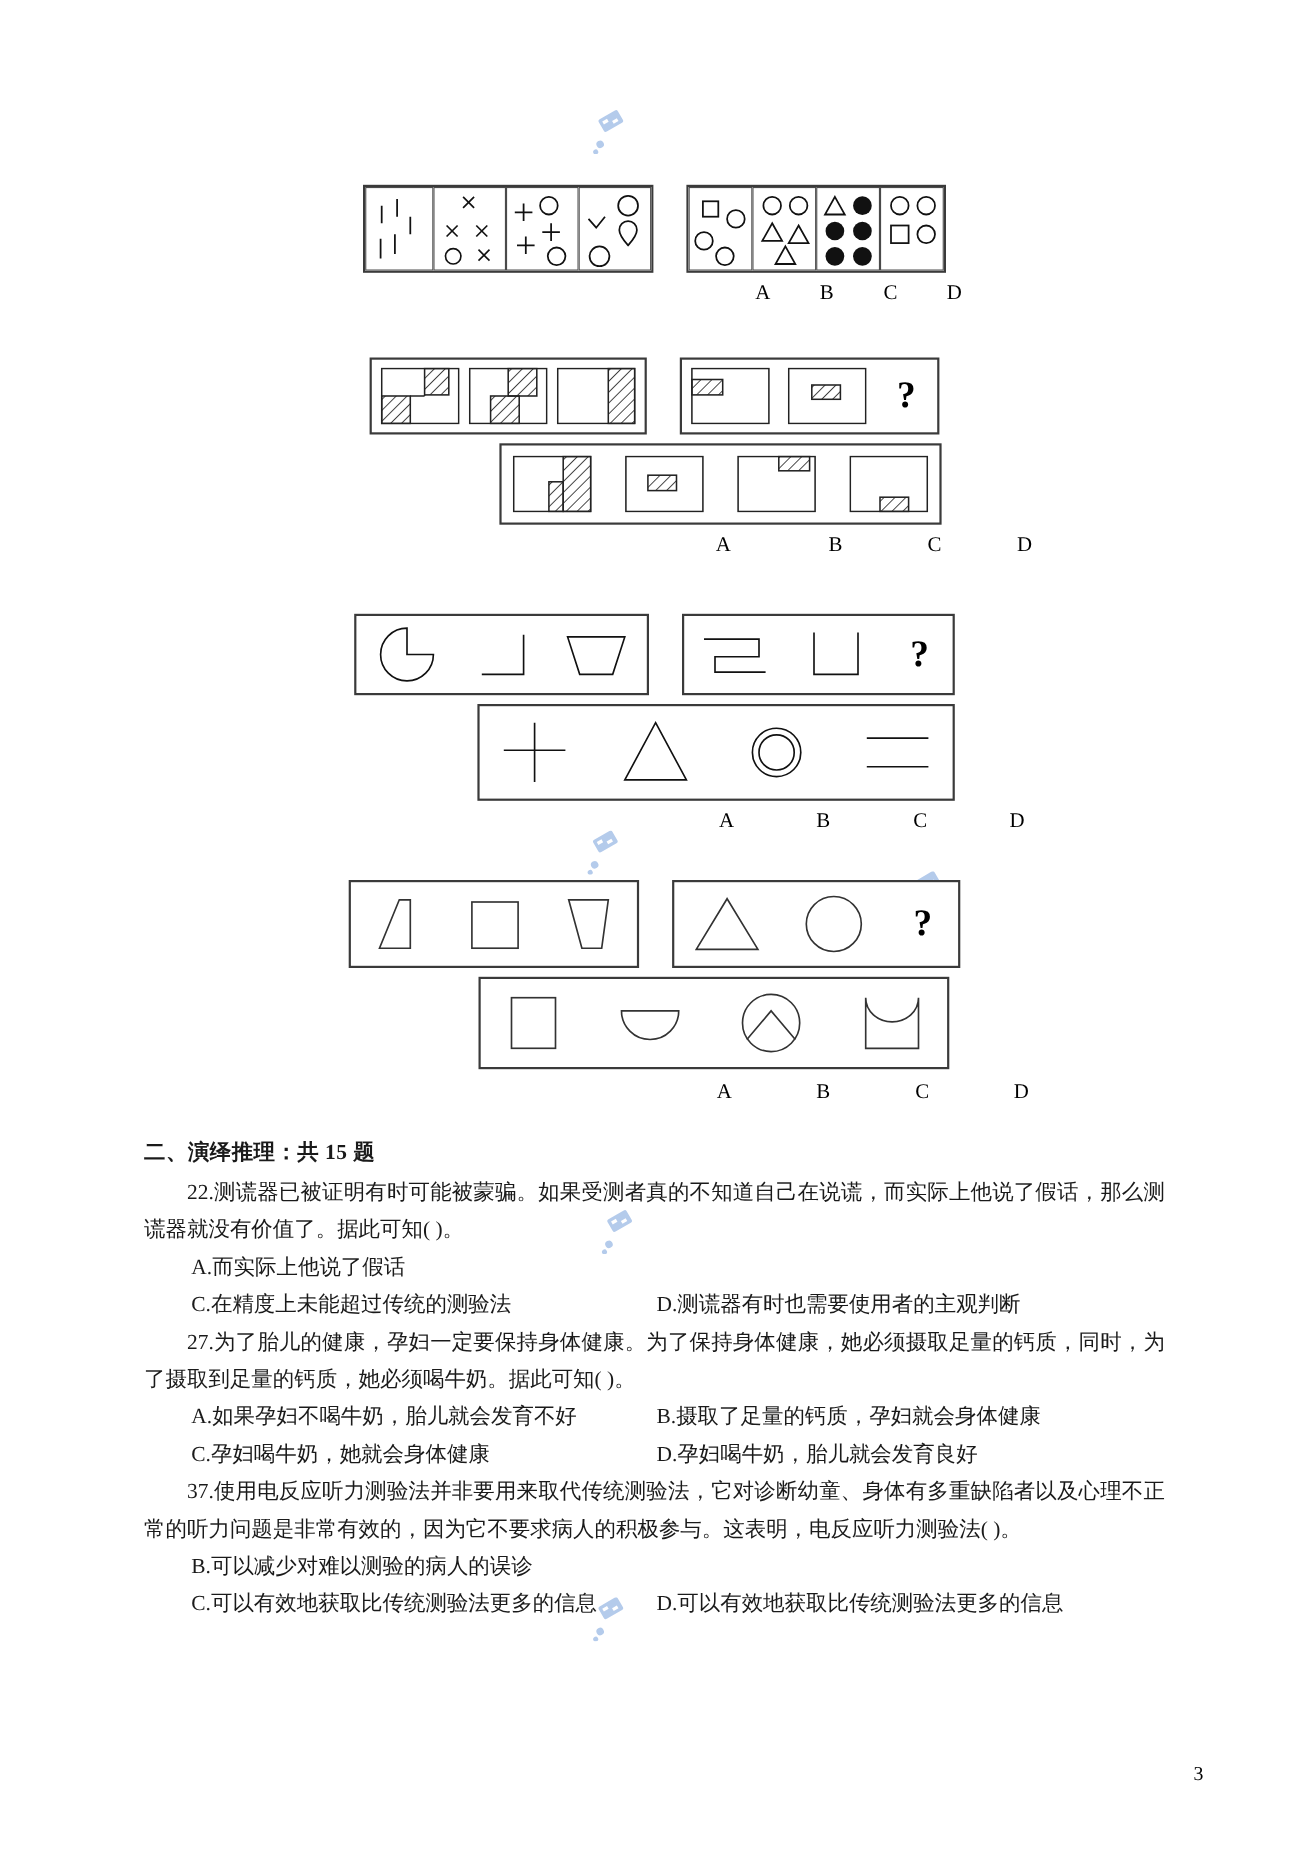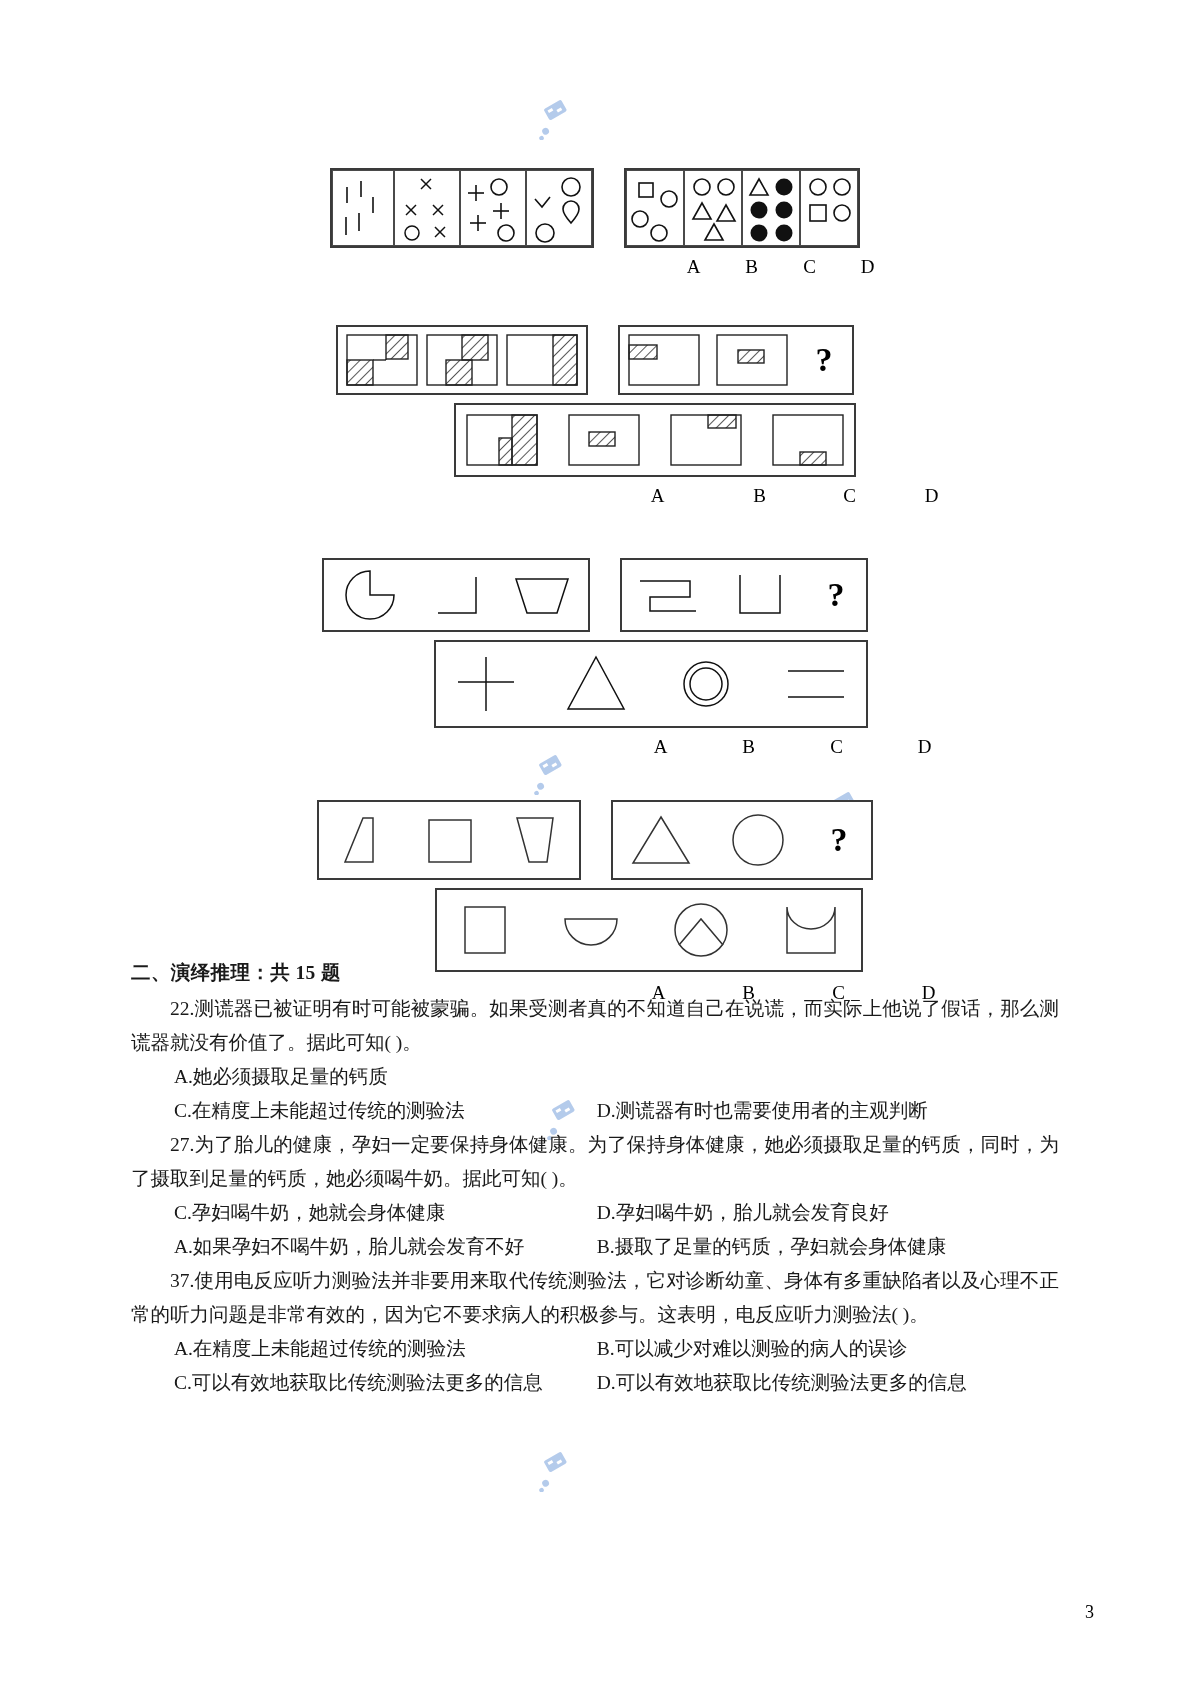--- a/index.html
+++ b/index.html
@@ -555,51 +555,50 @@
     </div>
 
     <div class="labels" style="margin-top:10px;padding-left:398px;">
       <span style="width:90px">A</span>
       <span style="width:90px">B</span>
       <span style="width:90px">C</span>
       <span style="width:90px">D</span>
     </div>
   </div>
 
-  <div class="body-text" style="top:956px;">
+  <div class="body-text" style="top:1032px;">
 
     <div class="sec-head">二、演绎推理：共 15 题</div>
 
     <div>
       <p class="para">22.测谎器已被证明有时可能被蒙骗。如果受测者真的不知道自己在说谎，而实际上他说了假话，那么测谎器就没有价值了。据此可知( )。</p>
       <div class="opts">
-        <span class="o left">A.她必须摄取足量的钙质</span>
+        <span class="o left">A.而实际上他说了假话</span>
       </div>
       <div class="opts">
         <span class="o left">C.在精度上未能超过传统的测验法</span>
         <span class="o right">D.测谎器有时也需要使用者的主观判断</span>
       </div>
     </div>
 
     <div>
       <p class="para">27.为了胎儿的健康，孕妇一定要保持身体健康。为了保持身体健康，她必须摄取足量的钙质，同时，为了摄取到足量的钙质，她必须喝牛奶。据此可知( )。</p>
       <div class="opts">
+        <span class="o left">A.如果孕妇不喝牛奶，胎儿就会发育不好</span>
+        <span class="o right">B.摄取了足量的钙质，孕妇就会身体健康</span>
+      </div>
+      <div class="opts">
         <span class="o left">C.孕妇喝牛奶，她就会身体健康</span>
         <span class="o right">D.孕妇喝牛奶，胎儿就会发育良好</span>
-      </div>
-      <div class="opts">
-        <span class="o left">A.如果孕妇不喝牛奶，胎儿就会发育不好</span>
-        <span class="o right">B.摄取了足量的钙质，孕妇就会身体健康</span>
       </div>
     </div>
 
     <div>
       <p class="para">37.使用电反应听力测验法并非要用来取代传统测验法，它对诊断幼童、身体有多重缺陷者以及心理不正常的听力问题是非常有效的，因为它不要求病人的积极参与。这表明，电反应听力测验法( )。</p>
       <div class="opts">
-        <span class="o left">A.在精度上未能超过传统的测验法</span>
         <span class="o right">B.可以减少对难以测验的病人的误诊</span>
       </div>
       <div class="opts">
         <span class="o left">C.可以有效地获取比传统测验法更多的信息</span>
         <span class="o right">D.可以有效地获取比传统测验法更多的信息</span>
       </div>
     </div>
 
   </div>
 

